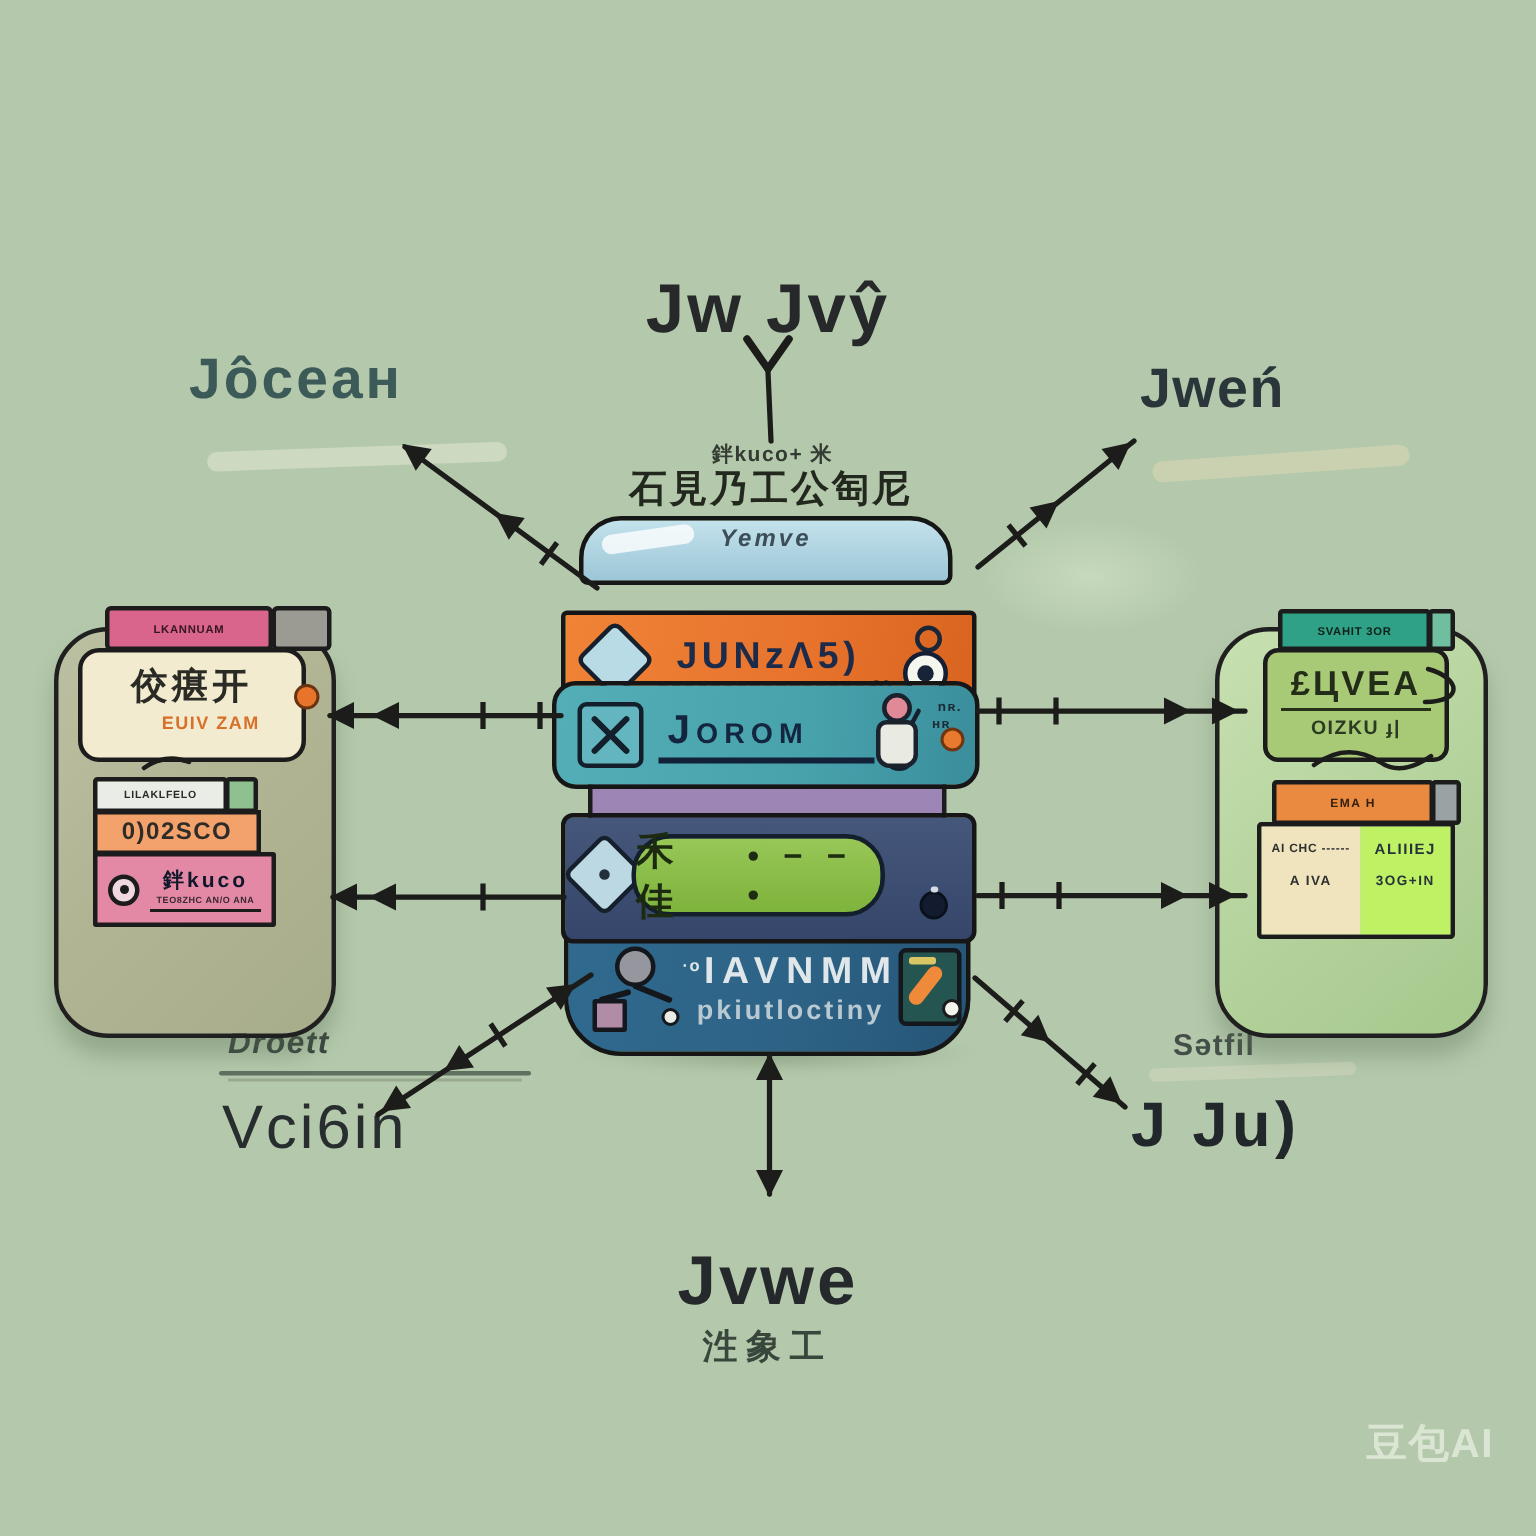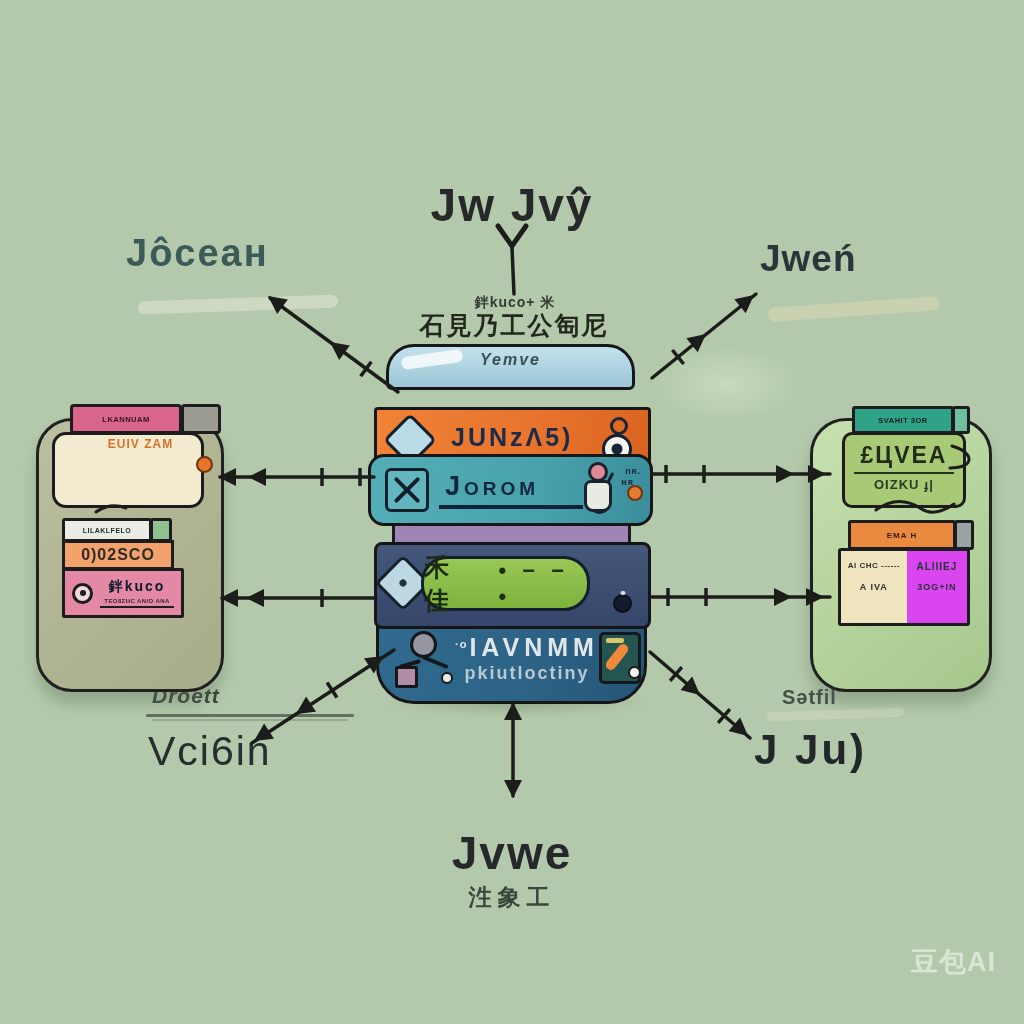--- a/index.html
+++ b/index.html
@@ -134,21 +134,21 @@
   .tab-teal span{font-size:7.5px;font-weight:bold;color:#0e2018;letter-spacing:.5px;}
   .tab-mint{left:952px;top:406px;width:18px;height:28px;background:#6fbf9f;border-radius:3px;}
   .rbox1{left:842px;top:432px;width:124px;height:76px;background:#a8ca77;border:3.5px solid #1c1c1c;border-radius:10px;box-sizing:border-box;z-index:3;text-align:center;}
   .rbox1-t{font-size:23px;font-weight:bold;color:#222c18;letter-spacing:2px;margin-top:7px;}
   .rbox1-s{font-size:13px;font-weight:bold;color:#2c3a22;border-top:2.5px solid #273018;width:84%;margin:3px auto 0;padding-top:3px;letter-spacing:1px;}
   .tab-or{left:848px;top:520px;width:108px;height:30px;background:#ea8a40;border-radius:3px;}
   .tab-or span{font-size:8px;font-weight:bold;color:#33200e;letter-spacing:1px;}
   .tab-gray2{left:954px;top:520px;width:20px;height:30px;background:#9aa3a3;border-radius:3px;}
   .rbox2{left:838px;top:548px;width:132px;height:78px;border:3.5px solid #1c1c1c;border-radius:3px;box-sizing:border-box;z-index:3;display:flex;overflow:hidden;}
   .rleft{flex:1.1;background:#efe4bd;padding:10px 3px 0;text-align:center;}
-  .rright{flex:1;background:#d946ef;padding:10px 3px 0;text-align:center;}
+  .rright{flex:1;background:#bef264;padding:10px 3px 0;text-align:center;}
   .rl1{font-size:8px;font-weight:bold;color:#2e3030;letter-spacing:.5px;}
   .rl2{font-size:9px;font-weight:bold;color:#2e3030;margin-top:12px;letter-spacing:1px;}
   .rr1{font-size:10px;font-weight:bold;color:#273339;letter-spacing:1px;}
   .rr2{font-size:9px;font-weight:bold;color:#273339;margin-top:10px;letter-spacing:1px;}
 
   .arrows{left:0;top:0;z-index:6;pointer-events:none;}
   .blob{left:652px;top:346px;width:150px;height:76px;background:radial-gradient(ellipse at center,rgba(216,230,202,.55),rgba(216,230,202,0) 70%);z-index:1;}
 </style>
 </head>
 <body>
@@ -218,20 +218,21 @@
   <div class="abs lbl-tr">Jweń</div>
   <div class="abs note-sm">鉡kuco+ 米</div>
   <div class="abs note-lg">石見乃工公匋尼</div>
 
   <div class="abs panel panel-left"></div>
   <div class="abs tab tab-pink">
       <span>LKANNUAM</span>
     </div>
   <div class="abs tab tab-gray1"></div>
   <div class="abs lbox1">
+    <div class="lbox1-t">佼瘎开</div>
     <div class="lbox1-s">EUIV ZAM</div>
   </div>
   <div class="abs odot-edge"></div>
   <div class="abs band1">
       <span>LILAKLFELO</span>
     </div>
   <div class="abs gsq"></div>
   <div class="abs band2">0)02SCO</div>
   <div class="abs band3">
     <span class="target"></span>

